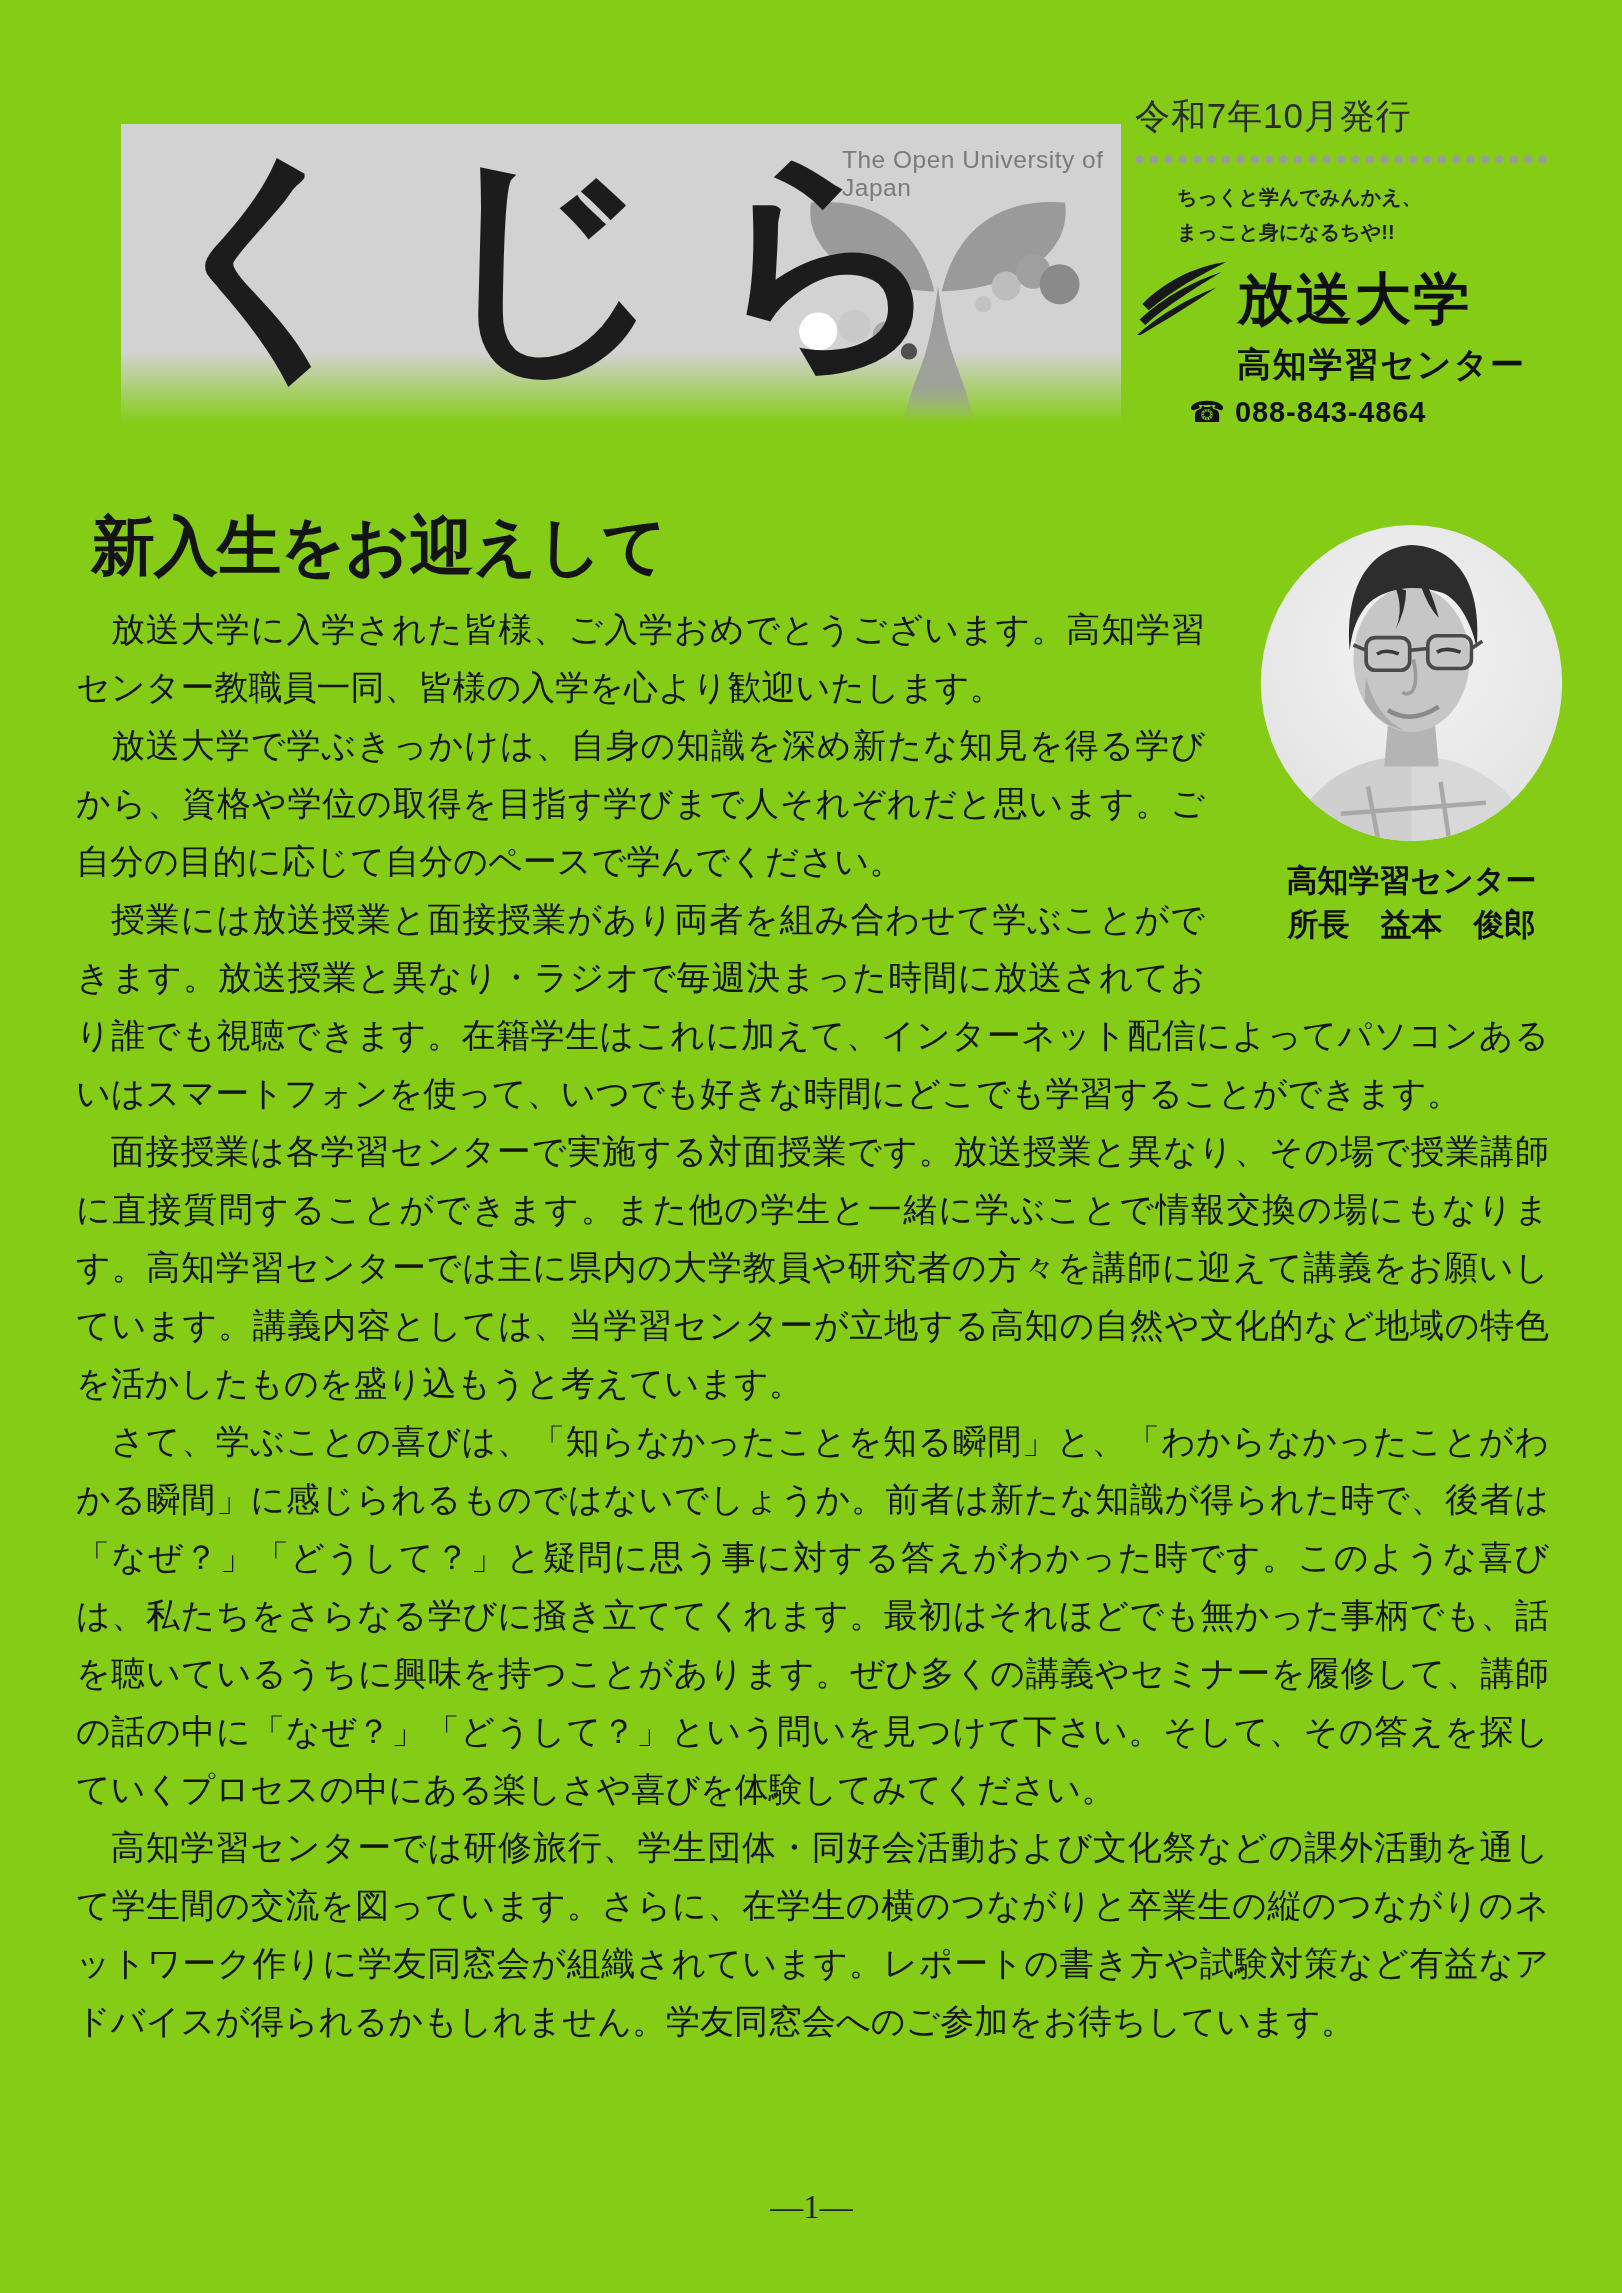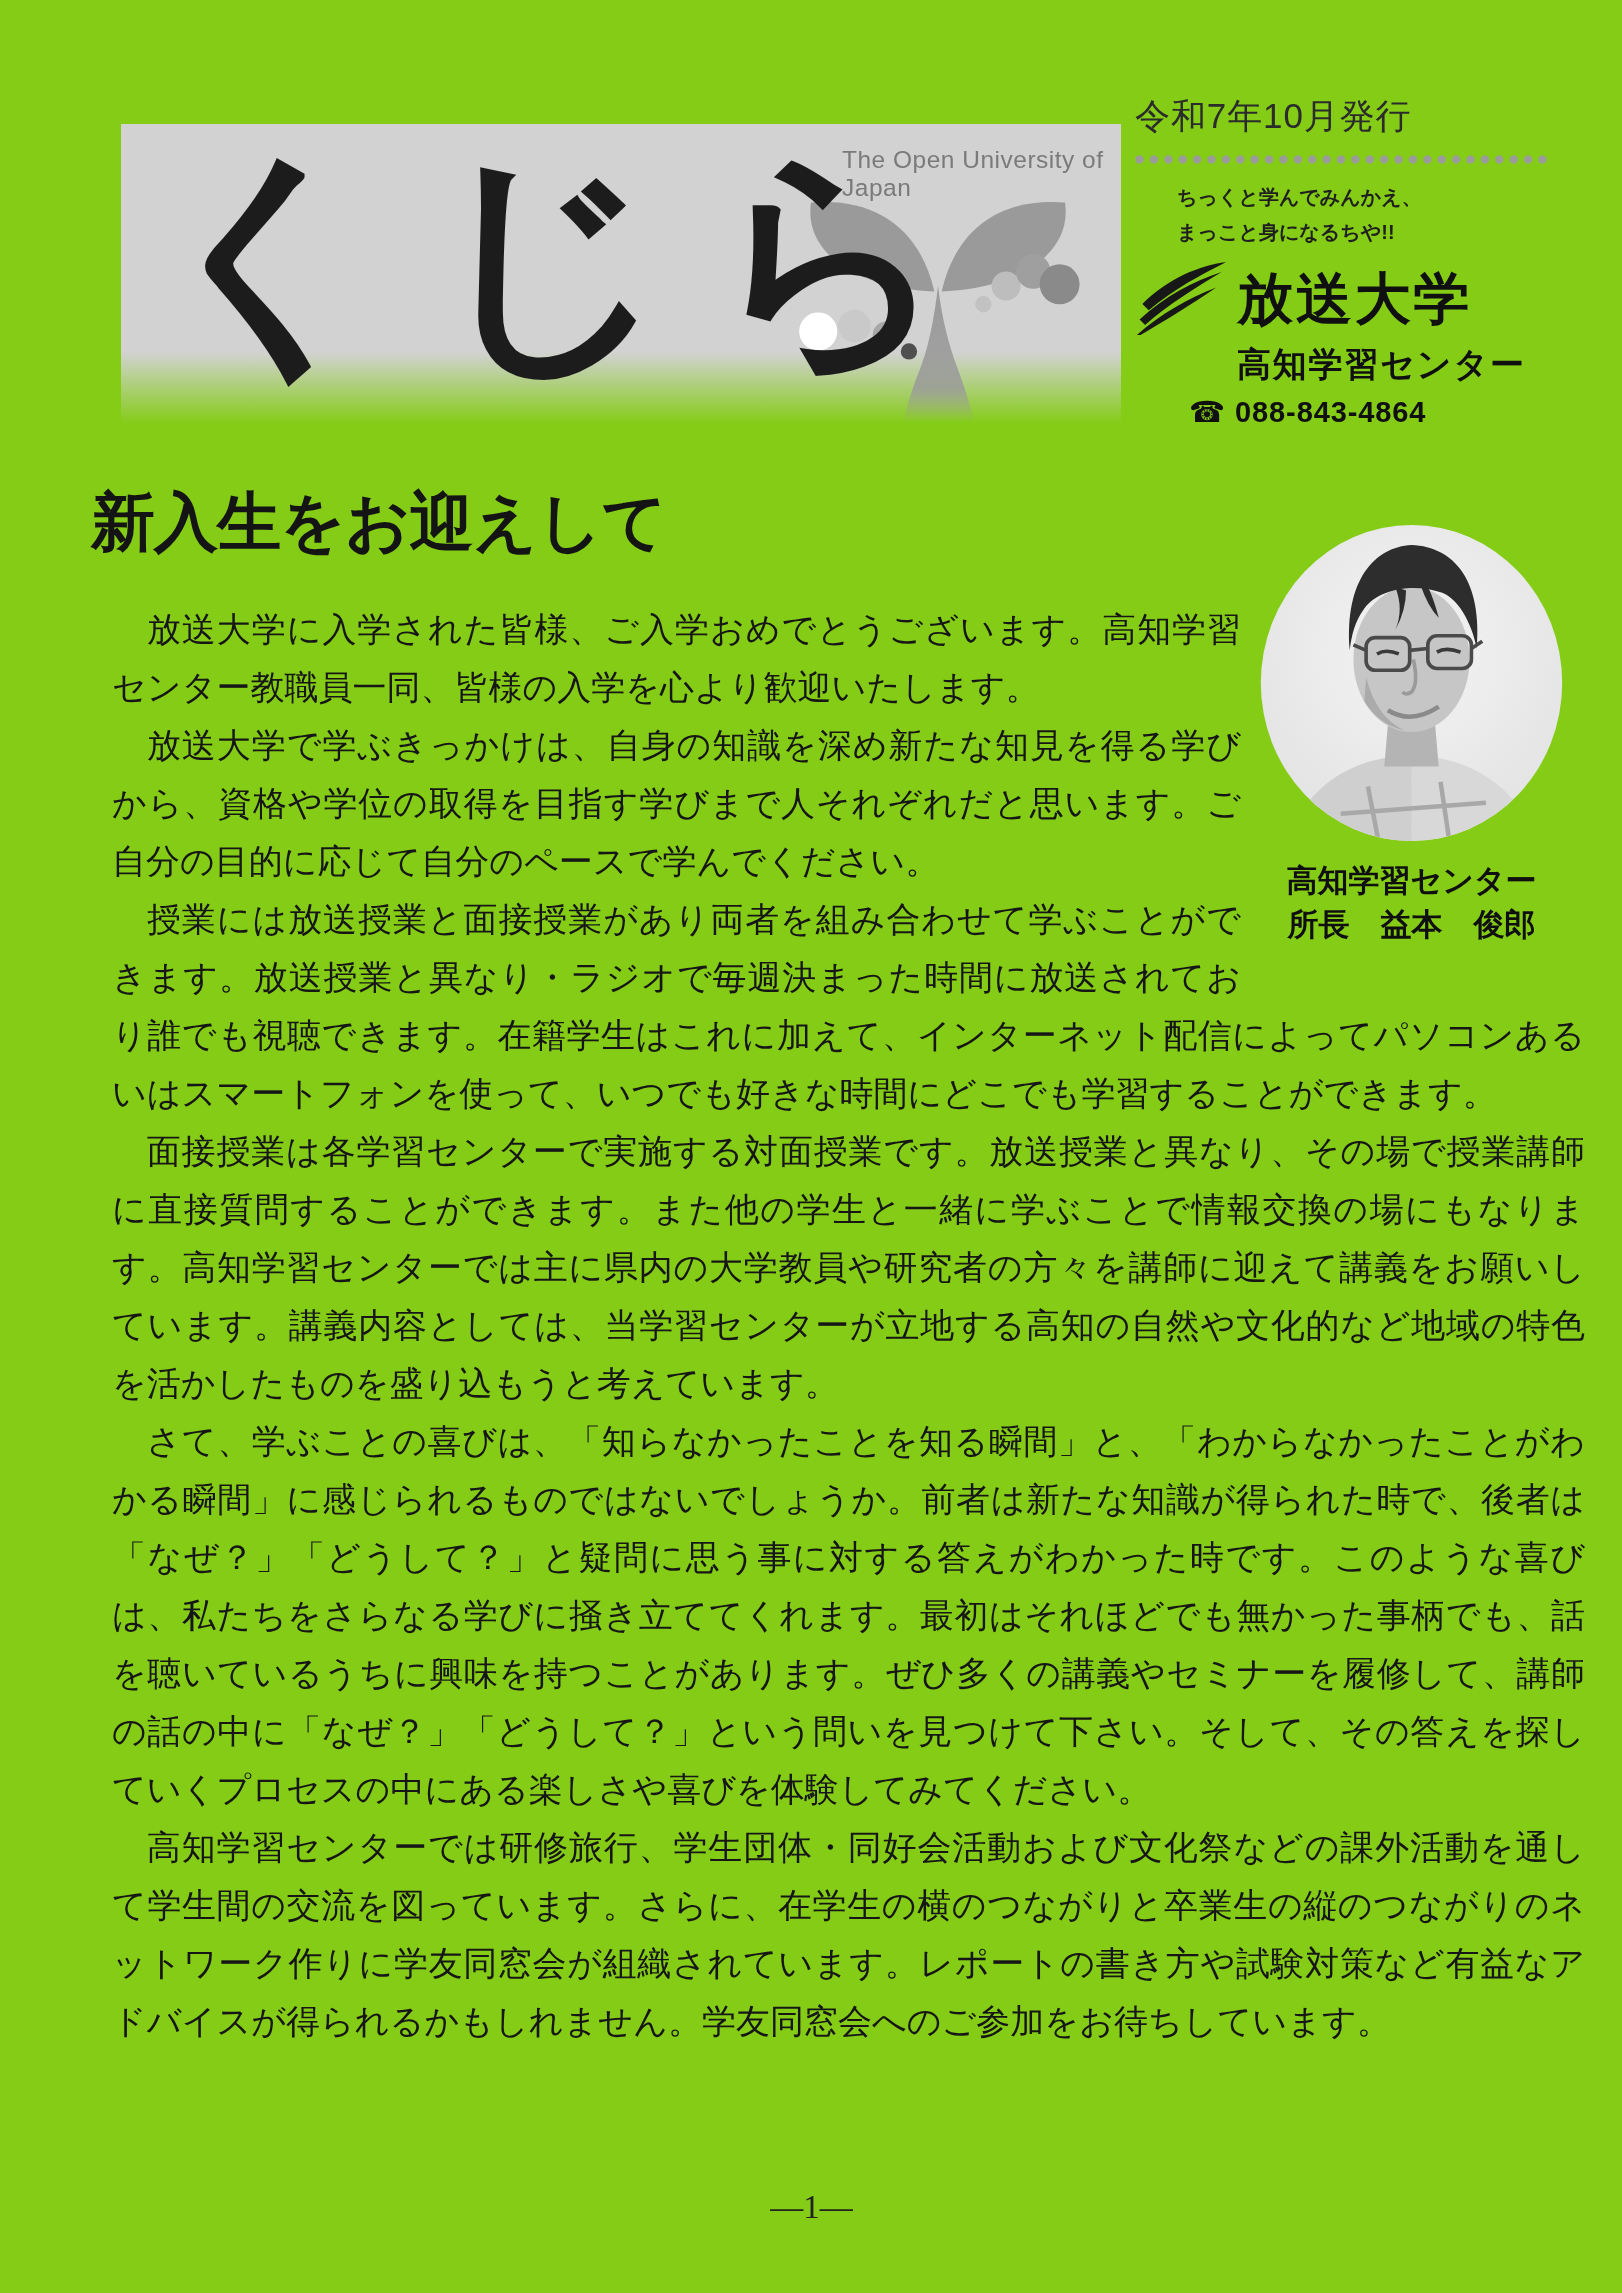--- a/index.html
+++ b/index.html
@@ -43,27 +43,27 @@
   }
   .slogan{margin-top:14.5px; margin-left:42px; font-size:20px; font-weight:700; line-height:35px; color:#1f1f1f;}
   .logo-row{margin-top:12.7px; display:flex; align-items:center;}
   .swoosh{width:95px; height:73px;}
   .univ-name{font-size:56px; font-weight:900; letter-spacing:2.7px; color:#101010; margin-left:7.3px; white-space:nowrap;}
   .center-name{margin-left:102px; margin-top:3.6px; font-size:34px; font-weight:700; letter-spacing:1.8px; color:#101010;}
   .phone-line{margin-left:54px; margin-top:7.3px; font-size:29px; font-weight:600; color:#101010; letter-spacing:0.9px;}
 
   
   .article-title{
-    position:absolute; left:91px; top:436px;
+    position:absolute; left:91px; top:460px;
     font-family:"Liberation Serif","DejaVu Serif",serif;
     font-size:64px; font-weight:700; letter-spacing:-0.9px; color:#141414; white-space:nowrap;
   }
   .body-text{
     position:absolute; left:76px; top:600px; width:1473px;
-    font-size:34px; line-height:58px; text-align:justify; color:#161616;margin-left:36px;
+    font-size:34px; line-height:58px; text-align:justify; color:#161616;
   }
   .body-text p{margin:0;}
   .photo-spacer{float:right; width:344px; height:391px;}
 
   
   .photo-block{position:absolute; left:1259px; top:523px; width:305px;}
   .portrait{width:305px; height:320px; display:block;}
   .photo-caption{margin-top:16.4px; text-align:center; font-size:31px; line-height:44px; font-weight:600; color:#0f0f0f;}
 
   

